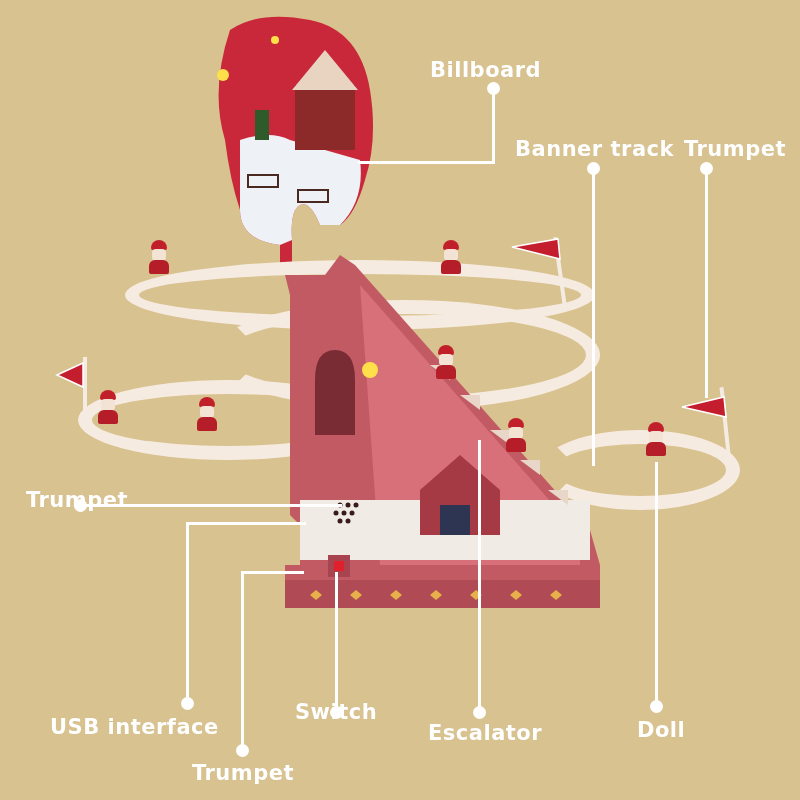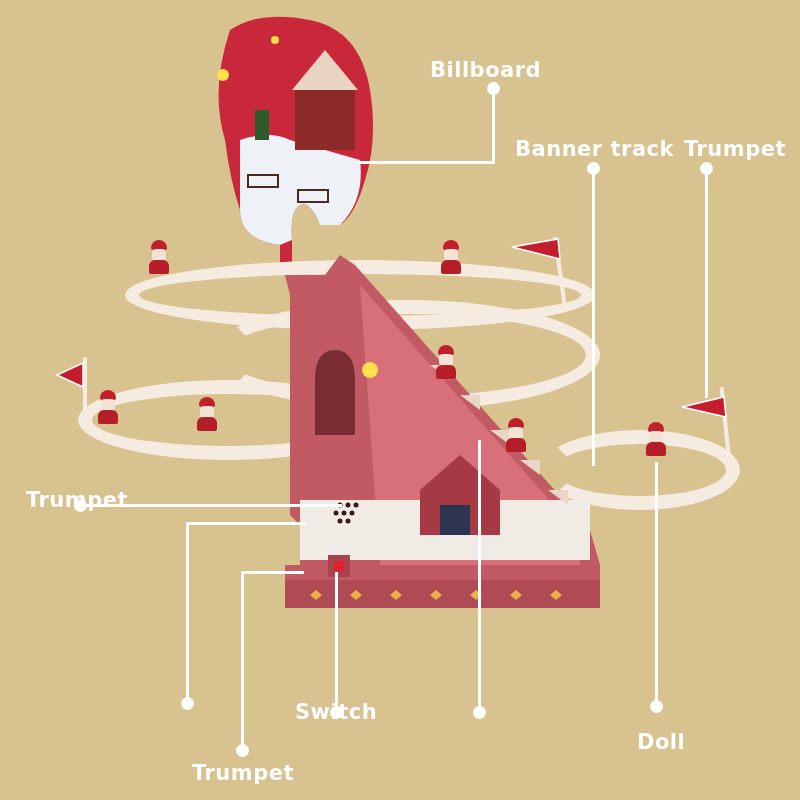--- a/index.html
+++ b/index.html
@@ -137,30 +137,32 @@
   <div class="dot" style="left:700px;top:162px;"></div>
   <div class="line" style="left:705px;top:168px;width:3px;height:230px;"></div>
 
   <div class="dot" style="left:74px;top:499px;"></div>
   <div class="line" style="left:80px;top:504px;width:262px;height:3px;"></div>
   <div class="label" style="left:26px;top:488px;">Trumpet</div>
 
   <div class="line" style="left:186px;top:522px;width:120px;height:3px;"></div>
   <div class="line" style="left:186px;top:522px;width:3px;height:180px;"></div>
   <div class="dot" style="left:181px;top:697px;"></div>
+  <div class="label" style="left:50px;top:715px;">USB interface</div>
 
   <div class="line" style="left:241px;top:571px;width:63px;height:3px;"></div>
   <div class="line" style="left:241px;top:571px;width:3px;height:178px;"></div>
   <div class="dot" style="left:236px;top:744px;"></div>
   <div class="label" style="left:192px;top:761px;">Trumpet</div>
 
   <div class="line" style="left:335px;top:572px;width:3px;height:140px;"></div>
   <div class="dot" style="left:330px;top:706px;"></div>
   <div class="label" style="left:295px;top:700px;">Switch</div>
 
   <div class="line" style="left:478px;top:440px;width:3px;height:270px;"></div>
   <div class="dot" style="left:473px;top:706px;"></div>
+  <div class="label" style="left:428px;top:721px;">Escalator</div>
 
   <div class="line" style="left:655px;top:462px;width:3px;height:243px;"></div>
   <div class="dot" style="left:650px;top:700px;"></div>
-  <div class="label" style="left:637px;top:718px;margin-top:12px;">Doll</div>
+  <div class="label" style="left:637px;top:718px;">Doll</div>
 
 </div>
 
 </body></html>

